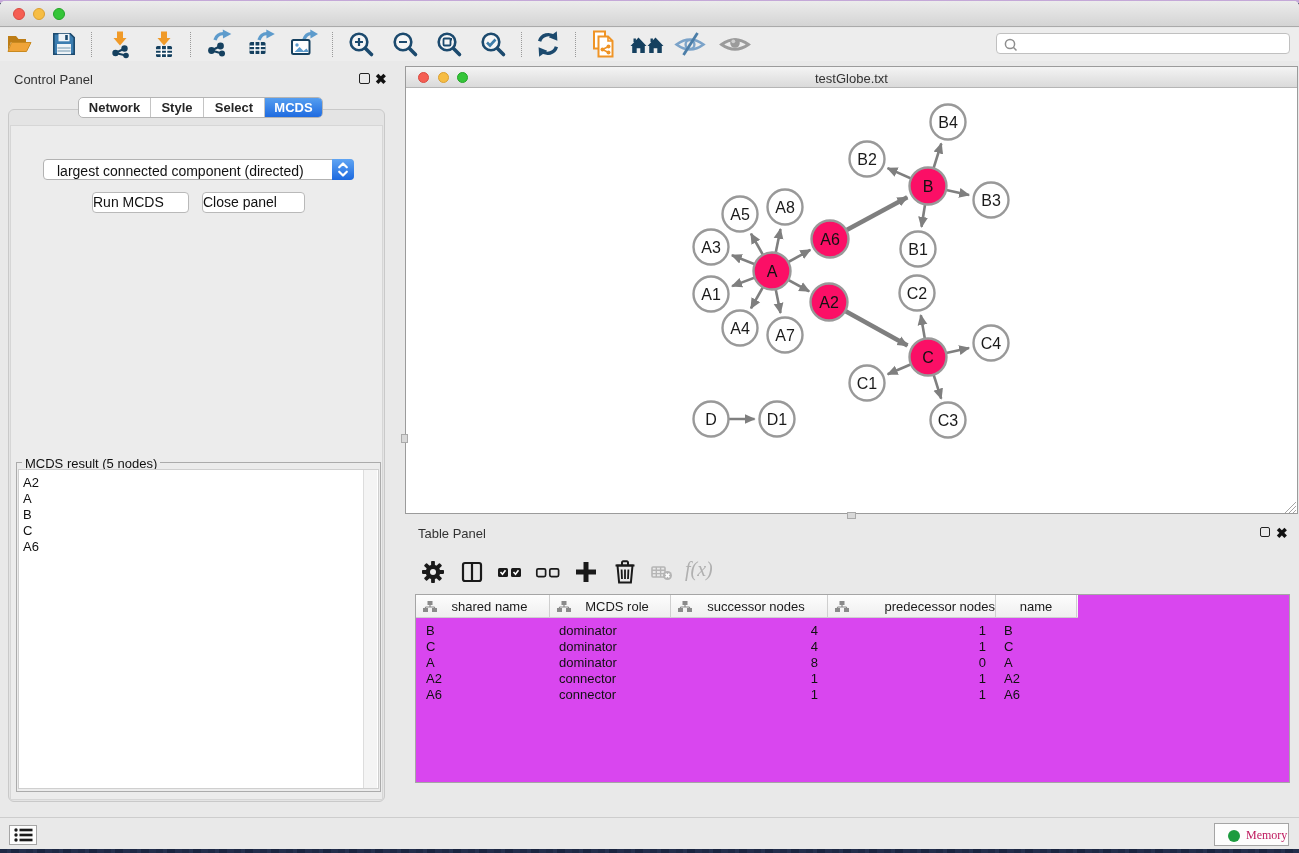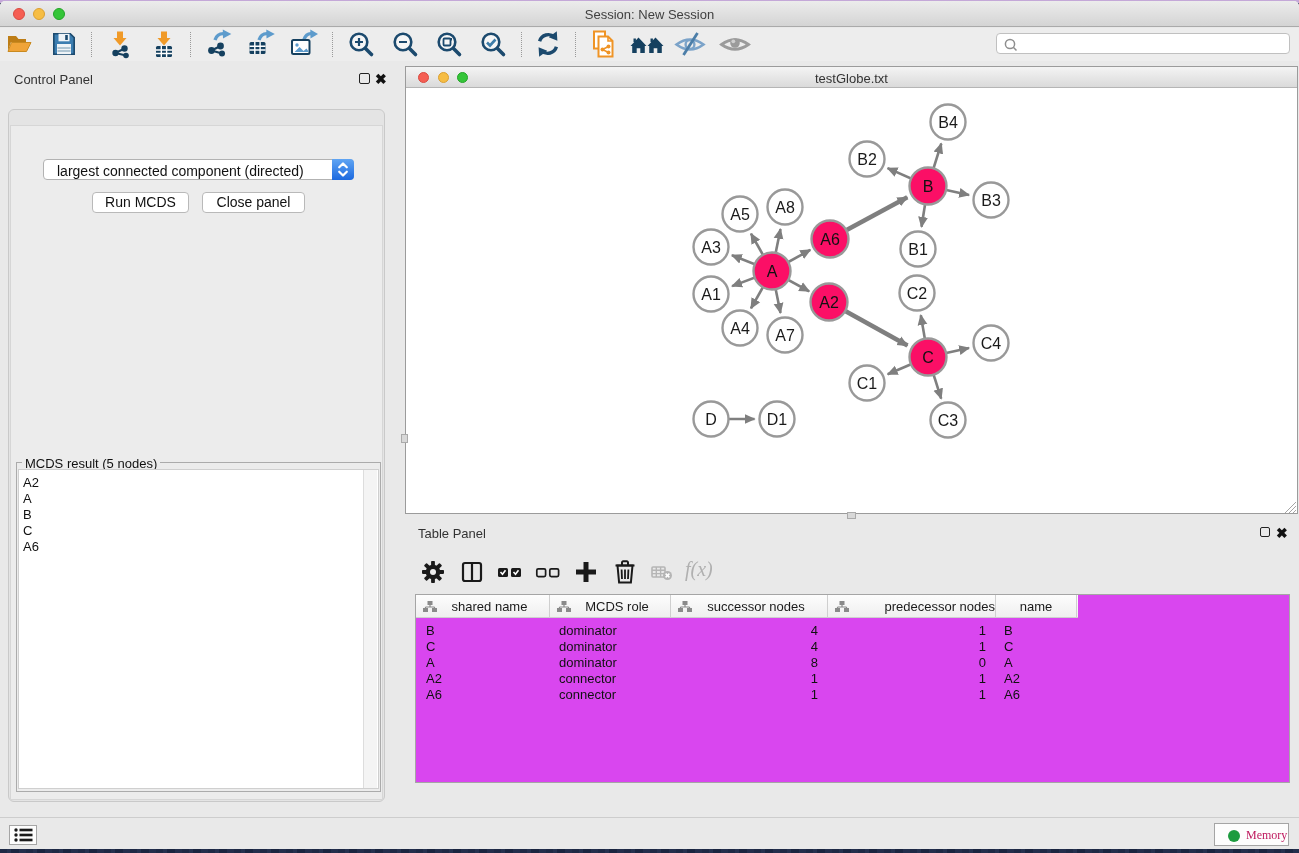--- a/index.html
+++ b/index.html
@@ -29,21 +29,21 @@
 #cp-inner { position:absolute; left:10px; top:124px; width:373px; height:675px; background:#ececec; border:1px solid #d6d6d6; }
 .seg { position:absolute; display:flex; height:21px; border:1px solid #b4b4b4; border-radius:5px; background:#fff; overflow:hidden; }
 .seg span { display:block; height:100%; line-height:20px; text-align:center; font-size:13px; font-weight:bold; color:#262626; border-right:1px solid #c4c4c4; }
 .seg span:last-child { border-right:none; }
 .seg span.sel { background:linear-gradient(#559ef0,#1f6be0); color:#fff; }
 #cp-tabs { left:78px; top:96px; }
 #opt-label { position:absolute; left:8px; top:136px; width:377px; text-align:center; font-size:14px; color:#1a1a1a; }
 #dropdown { position:absolute; left:43px; top:158px; width:311px; height:21px; background:#fff; border:1px solid #b2b2b2; border-radius:4px; }
 #dropdown .txt { position:absolute; left:13px; top:3px; font-size:14px; color:#111; }
 #dropdown .btn { position:absolute; right:-1px; top:-1px; width:22px; height:21px; background:linear-gradient(#60a5f3,#1c69df); border-radius:0 4px 4px 0; }
-.mbtn { position:absolute; height:21px; background:#fff; border:1px solid #b9b9b9; border-radius:4px; font-size:14px; color:#111; text-align:center; line-height:19px; }
+.mbtn { position:absolute; height:21px; background:#fff; border:1px solid #b9b9b9; border-radius:4px; font-size:14px; color:#111; text-align:left; line-height:19px; }
 #btn-run { left:92px; top:191px; width:97px; }
 #btn-close { left:202px; top:191px; width:103px; }
 #groupbox { position:absolute; left:16px; top:461px; width:365px; height:330px; border:1px solid #ababab; }
 #grouplabel { position:absolute; left:22px; top:455px; background:#ececec; padding:0 3px; font-size:13px; color:#111; }
 #mcdslist { position:absolute; left:18px; top:468px; width:361px; height:320px; background:#fff; border:1px solid #cfcfcf; font-size:13px; color:#111; }
 #mcdslist div { padding-left:4px; height:16px; line-height:16px; }
 #mcdslist div:first-child { margin-top:5px; }
 #mcdslist .sb { position:absolute; right:1px; top:0; width:14px; height:318px; background:#f4f4f4; border-left:1px solid #ddd; padding:0; }
 
 #netframe { position:absolute; left:405px; top:65px; width:893px; height:448px; background:#fff; border:1px solid #9b9b9b; overflow:hidden; }
@@ -72,21 +72,20 @@
 </style>
 </head>
 <body>
 <div id="wall-top"></div>
 <div id="app">
 <div id="main"></div>
 <div id="titlebar">
   <div class="tl r"></div>
       <div class="tl y"></div>
       <div class="tl g"></div>
-  <div id="title-text">Session: New Session</div>
 </div>
 <div id="toolbar">
 <svg class="ticon" style="left:5px" width="30" height="30" viewBox="0 0 30 30">
  <path fill="#bd7d16" d="M3,22 V7 h8 l2.5,3 H21 v3 H6 Z"></path>
  <path fill="#f0a438" stroke="#c98a20" stroke-width="1" d="M6.5,13.5 h19.5 l-4.5,9 H3 Z"></path>
 </svg>
 <svg class="ticon" style="left:49px" width="30" height="30" viewBox="0 0 30 30">
  <path fill="#3b7db0" stroke="#1c4a6e" stroke-width="1.6" d="M4.8,4.8 h16.5 l3.9,3.9 V25.2 h-20.4 Z"></path>
  <rect x="9.5" y="4.8" width="11" height="7.5" fill="#eef3f7"></rect>
  <rect x="16.2" y="6" width="2.6" height="5" fill="#1c4a6e"></rect>
@@ -222,20 +221,26 @@
  <line x1="11.3" y1="11.3" x2="14.5" y2="14.5" stroke="#8e8e8e" stroke-width="1.5"></line>
 </svg>
       </div>
 </div>
 
 <div id="cp-title">Control Panel</div>
 <div class="panhdr-sq" style="left:359px;top:72px"></div>
 <div class="panhdr-x" style="left:375px;top:70px">✖</div>
 <div id="cp-outer"></div>
 <div id="cp-inner"></div>
+<div class="seg" id="cp-tabs">
+ <span style="width:72px">Network</span>
+      <span style="width:53px">Style</span>
+      <span style="width:61px">Select</span>
+      <span class="sel" style="width:57px">MCDS</span>
+</div>
 <div id="dropdown">
       <div class="txt">largest connected component (directed)</div>
  <div class="btn"><svg width="22" height="21" viewBox="0 0 22 21">
   <path d="M7.2,8.3 L11,4.5 L14.8,8.3" fill="none" stroke="#fff" stroke-width="2.2" stroke-linecap="round" stroke-linejoin="round"></path>
           <path d="M7.2,12.7 L11,16.5 L14.8,12.7" fill="none" stroke="#fff" stroke-width="2.2" stroke-linecap="round" stroke-linejoin="round"></path>
  </svg></div>
     </div>
 <div class="mbtn" id="btn-run">Run MCDS</div>
 <div class="mbtn" id="btn-close">Close panel</div>
 <div id="groupbox"></div>

